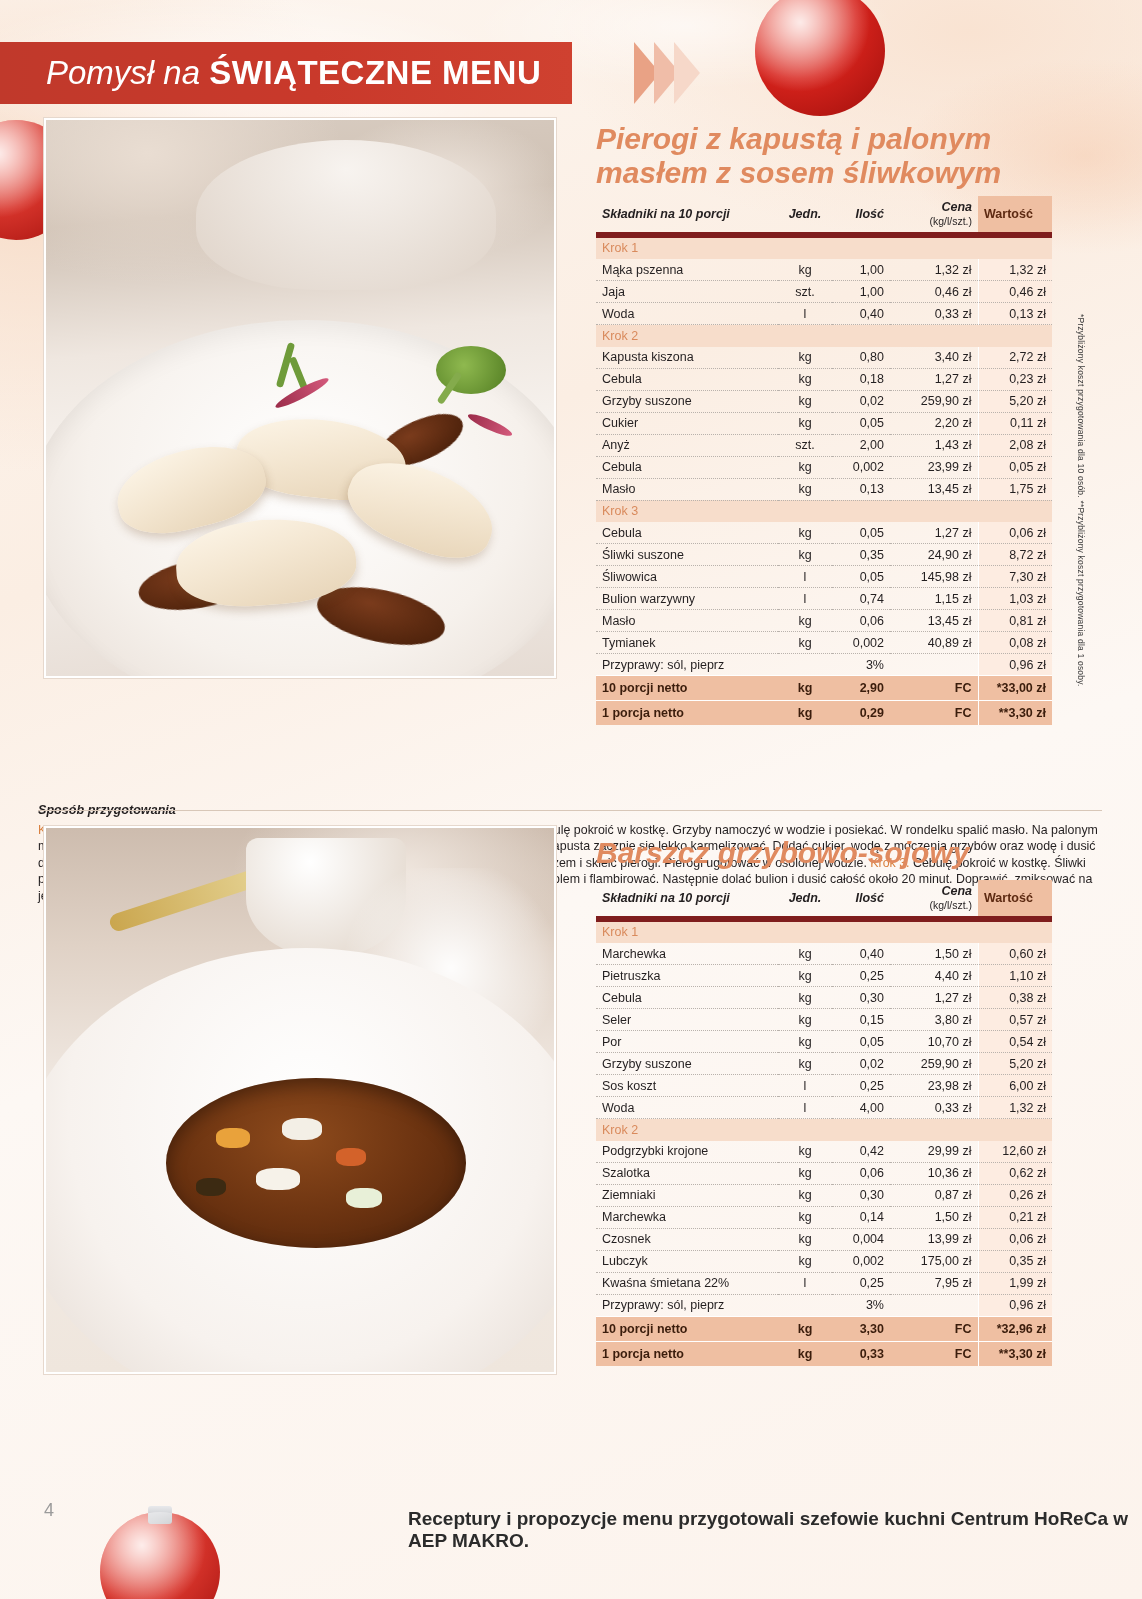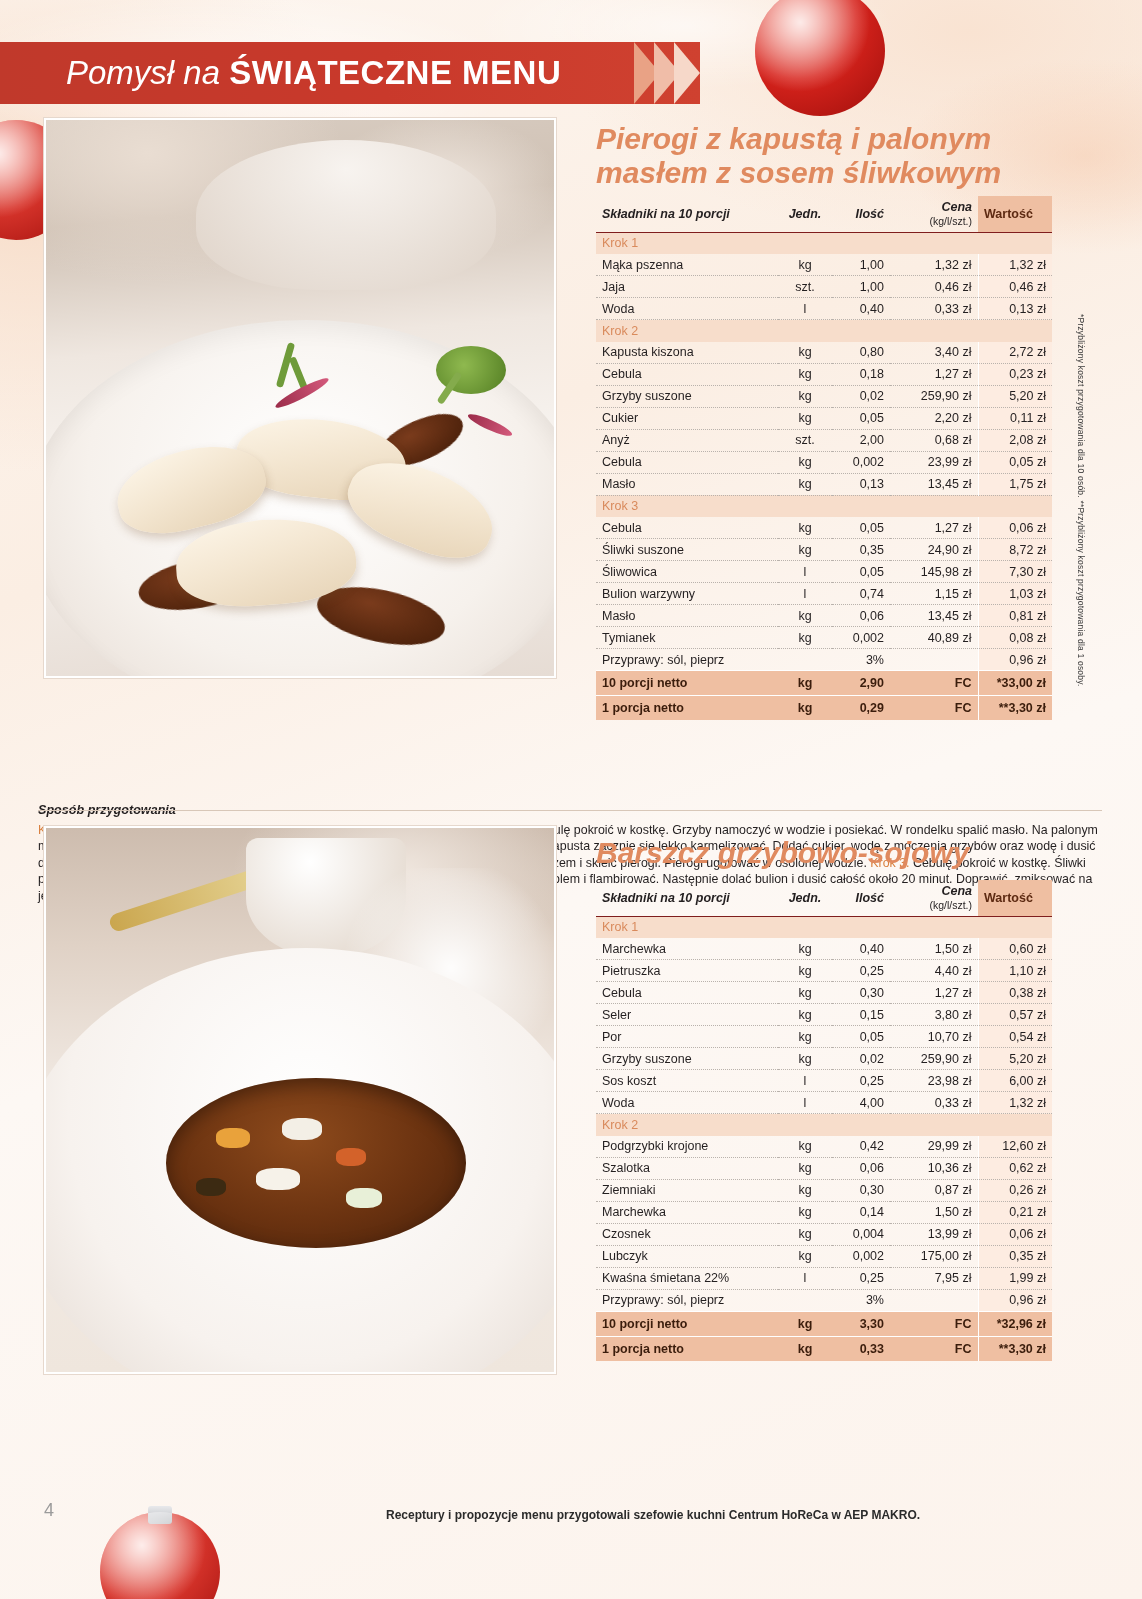--- a/index.html
+++ b/index.html
@@ -46,23 +46,23 @@
   }
   #bauble-bottom {
     width:120px; height:120px; left:100px; top:1512px;
     background:radial-gradient(circle at 34% 26%, #f3887a 0%, #d8352c 48%, #a5120e 100%);
   }
   #bauble-bottom .cap { width:24px; height:18px; left:48px; top:-6px;
     background:linear-gradient(#e8e9ec,#b7babf); }
 
   
   .banner {
-    position:absolute; left:0; top:42px; width:700px; height:62px;
+    position:absolute; left:0; top:42px; width:572px; height:62px;
     background:linear-gradient(90deg,#c0392b 0%, #c9392b 55%, #cf4130 100%);
-    display:flex; align-items:center; padding-left:66px;
+    display:flex; align-items:center; padding-left:46px;
     z-index:5;
   }
   .banner-text { color:#fff; font-size:33px; white-space:nowrap; }
   .banner-text .i { font-style:italic; font-weight:400; }
   .banner-text .b { font-weight:bold; letter-spacing:.5px; }
   .chev-wrap { position:absolute; left:640px; top:42px; height:62px; display:flex; align-items:center; z-index:6; }
   .chev {
     width:0;height:0;border-top:31px solid transparent;border-bottom:31px solid transparent;
     margin-left:-6px;
   }
@@ -170,21 +170,21 @@
   
   table.ing {
     position:absolute; left:596px; border-collapse:collapse;
     font-size:12.5px; color:#231f20; width:456px;
   }
   #table-1 { top:86px; }
   #table-2 { top:62px; }
   table.ing th, table.ing td { padding:3.5px 6px; vertical-align:middle; }
   table.ing thead th {
     font-size:12.5px; font-weight:bold; font-style:italic;
-    border-bottom:1px solid #7f1d1d; text-align:left; padding-bottom:4px;
+    border-bottom:6px solid #7f1d1d; text-align:left; padding-bottom:4px;
   }
   table.ing thead th.c { text-align:center; }
   table.ing thead th.r { text-align:right; }
   table.ing thead th.val {
     background:#efbfa2; font-style:normal; color:#5d2a12; text-align:left;
   }
   tr.step td {
     color:#d98a5c; font-weight:normal; background:#f7ddcb;
     padding-bottom:4px;
   }
@@ -212,21 +212,21 @@
   #prep-1 { top:692px; }
   .prep h4 { margin:0 0 3px 0; font-size:12.6px; font-style:italic; font-weight:bold; color:#231f20; }
   .prep .step-lbl { color:#d9803f; }
 
   
   .divider { position:absolute; left:38px; width:1064px; height:1px; background:#d8c7b8; }
   #divider-1 { top:810px; }
 
   
   .page-num { position:absolute; left:44px; top:1500px; font-size:18px; color:#9b9b9b; }
-  .footer-note { position:absolute; left:386px; top:1508px; font-size:12px; font-weight:bold; color:#2b2b2b; }
+  .footer-note { position:absolute; left:408px; top:1508px; font-size:19px; font-weight:bold; color:#2b2b2b; }
 </style>
 </head>
 <body>
 
 <div class="bg"></div>
 <div class="bg-swirl"></div>
 <div class="bauble" id="bauble-top">
 
   <div class="shine"></div>
 </div>
@@ -339,21 +339,21 @@
           <td>Cukier</td>
           <td class="unit">kg</td>
           <td class="qty">0,05</td>
           <td class="price">2,20 zł</td>
           <td class="val">0,11 zł</td>
         </tr>
         <tr class="item">
           <td>Anyż</td>
           <td class="unit">szt.</td>
           <td class="qty">2,00</td>
-          <td class="price">0,68 zł</td>
+          <td class="price">1,43 zł</td>
           <td class="val">2,08 zł</td>
         </tr>
         <tr class="item">
           <td>Cebula</td>
           <td class="unit">kg</td>
           <td class="qty">0,002</td>
           <td class="price">23,99 zł</td>
           <td class="val">0,05 zł</td>
         </tr>
         <tr class="item">

